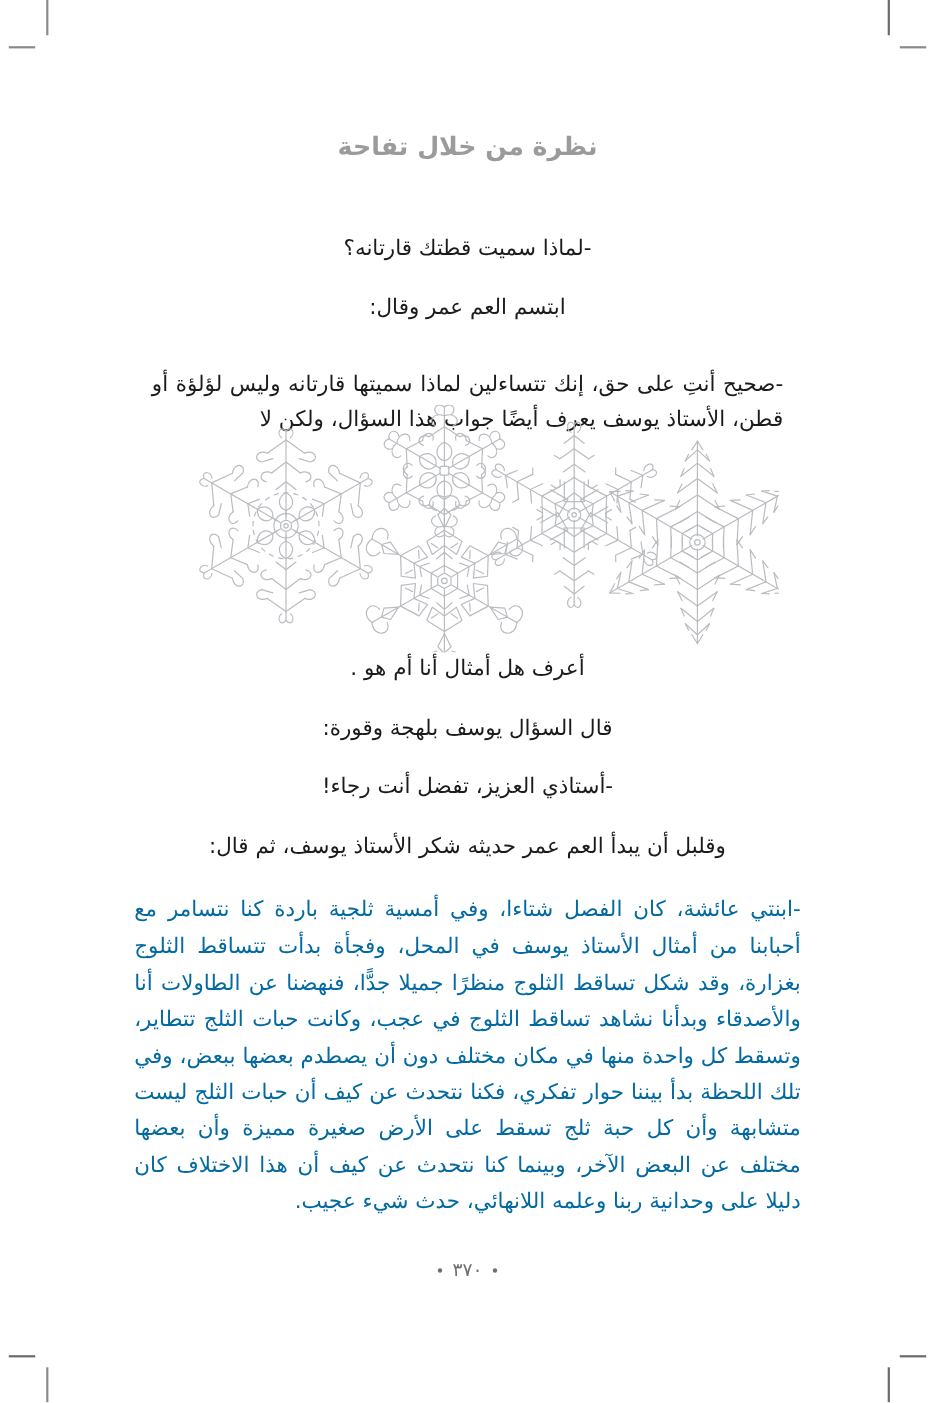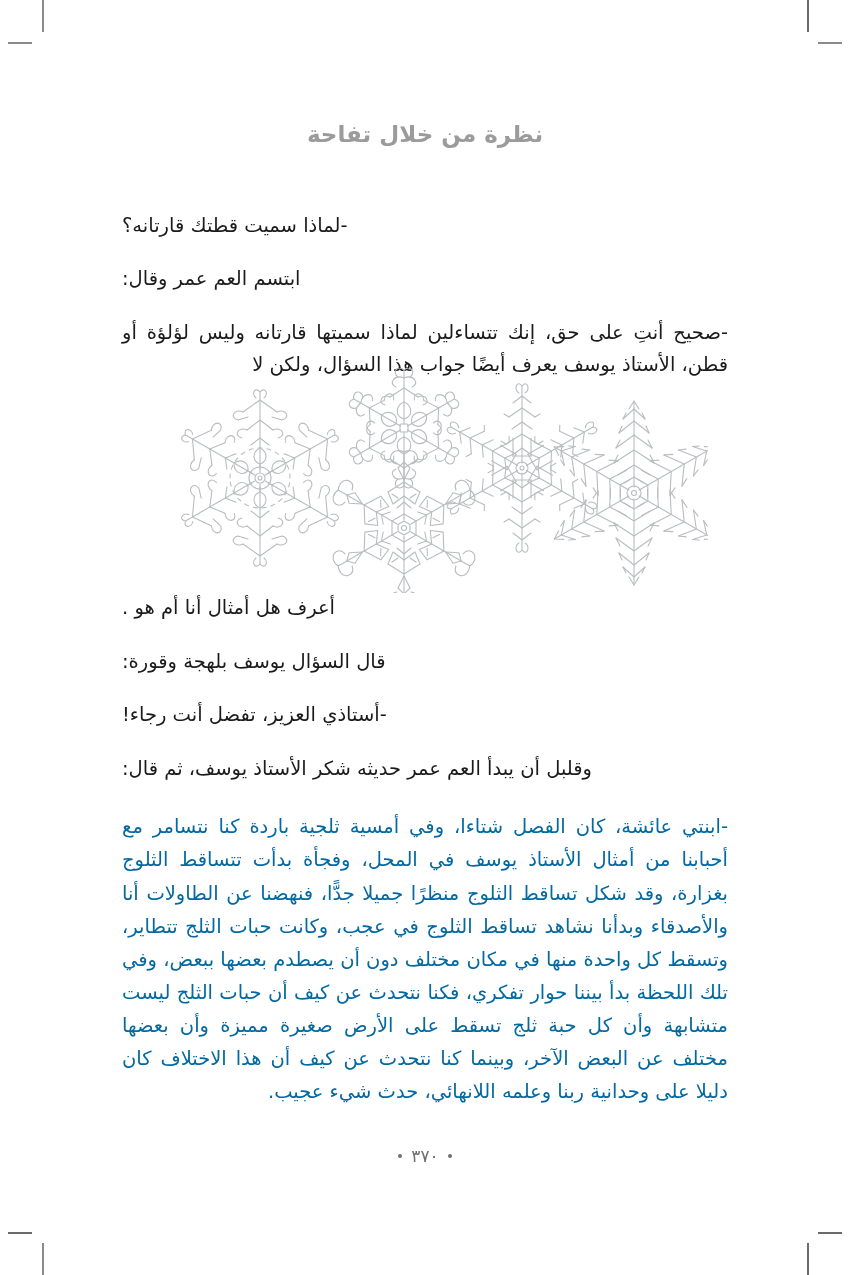--- a/index.html
+++ b/index.html
@@ -54,28 +54,28 @@
     line-height: 1.3;
   }
 
   .body-text {
     color: #1b1b1b;
     font-size: 19.5px;
     line-height: 1.62;
   }
 
   p.para {
-    margin: 0;
+    margin: 16px;
     text-align: justify;
     text-align-last: right;
   }
 
   p.single {
     margin: 0;
-    text-align: left;
+    text-align: center;
   }
 
   .block-a { margin-top: 60px; }
   .gap-s  { height: 22px; }
   .gap-m  { height: 26px; }
 
   
   .figure {
     position: absolute;
     left: 20px;

